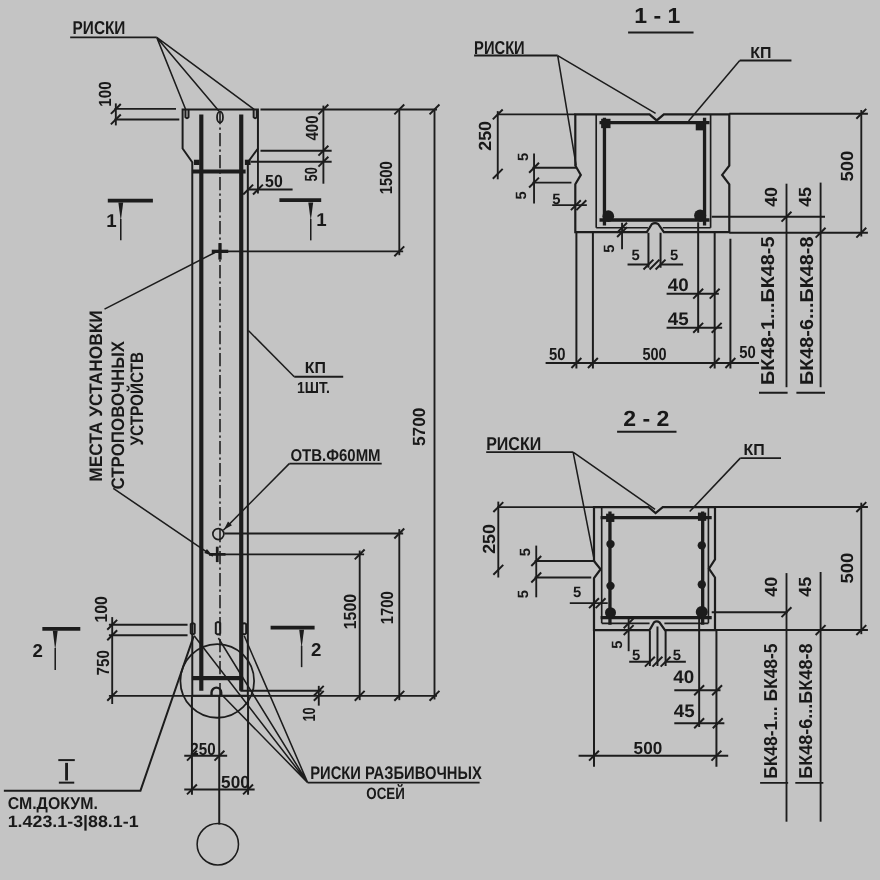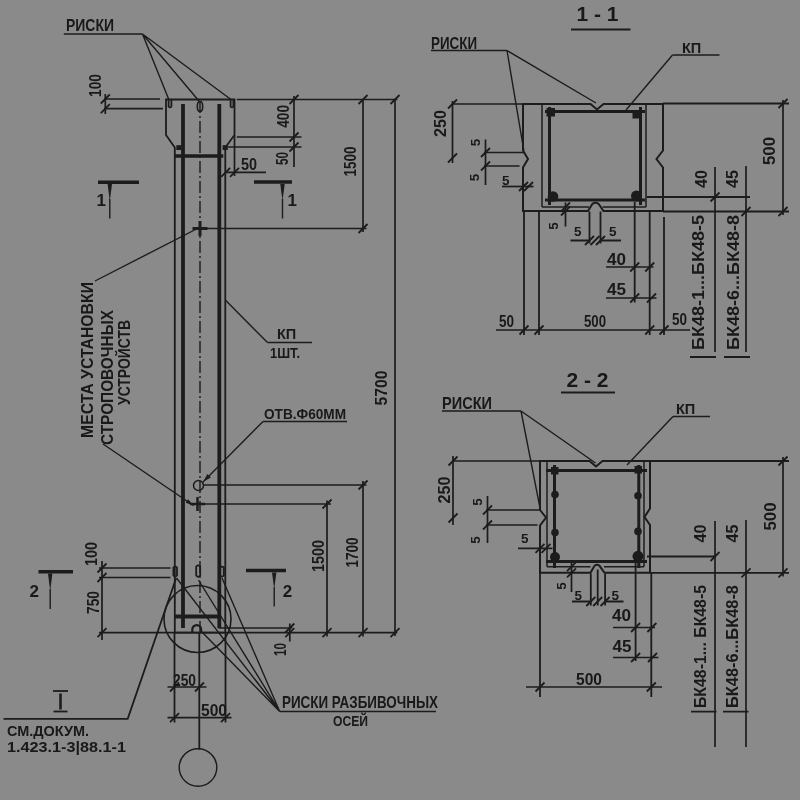--- a/index.html
+++ b/index.html
@@ -1,16 +1,16 @@
 <!DOCTYPE html>
 <html><head>
 <meta charset="utf-8">
 <style>
 html,body{margin:0;padding:0;background:#f3f2f0;}
-#page{width:800px;height:800px;position:relative;background:#0ea5e9;filter:grayscale(1);}
+#page{width:800px;height:800px;position:relative;background:#7dd3fc;filter:grayscale(1);}
 text{font-family:"Liberation Sans",sans-serif;font-weight:bold;fill:#191919;}
 .ln{stroke:#1c1c1c;fill:none;}
 </style>
 </head>
 <body>
 
 <div id="page">
 <svg width="800" height="800" viewBox="0 0 800 800">
 
 <g>

